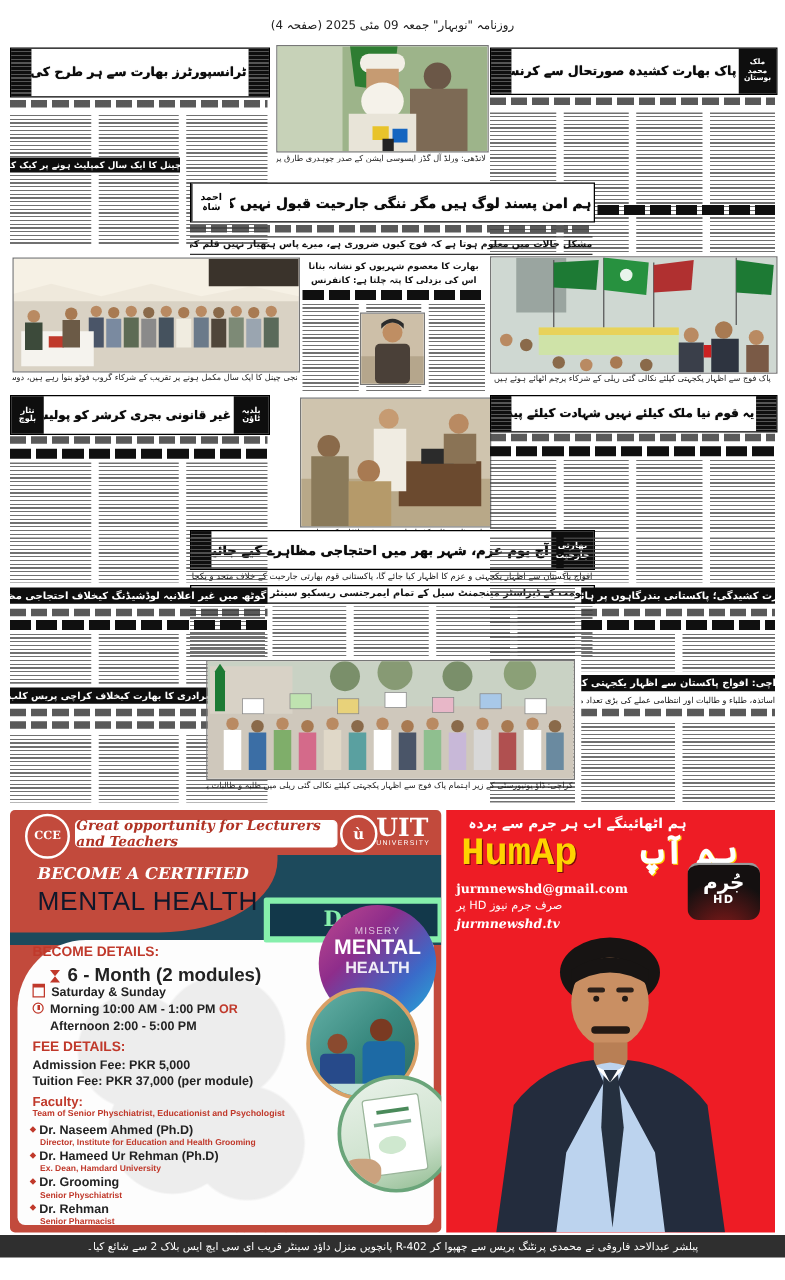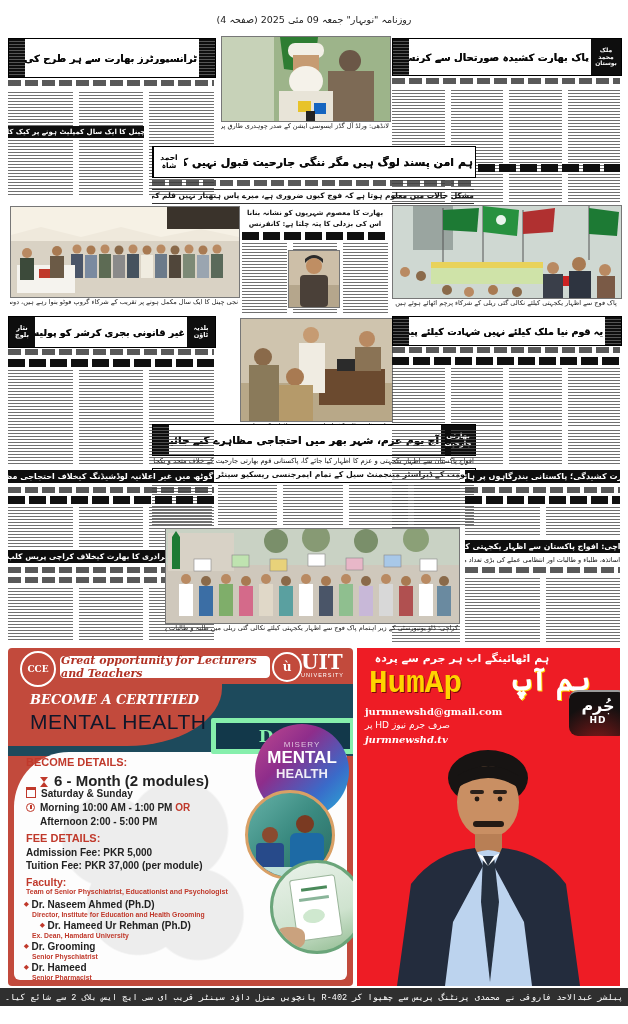--- a/index.html
+++ b/index.html
@@ -57,21 +57,21 @@
         border-right:4.5px solid transparent;border-top:5px solid #c0392b;}
   .ic-hg:after{content:"";position:absolute;bottom:0;left:0;border-left:4.5px solid transparent;
         border-right:4.5px solid transparent;border-bottom:5px solid #c0392b;}
   .bullet{color:#c0392b;font-size:8px;vertical-align:1px;}
   #adR{left:357px;top:648px;width:263px;height:338px;background:#ee1c25;overflow:hidden;}
   .humap{font-family:Liberation Mono, monospace;font-weight:bold;color:#ffd300;text-shadow:1px 1px 0 #7a0a0a;}
   .callig{font-family:"DejaVu Sans",sans-serif;font-weight:bold;color:#fff;text-shadow:1px 1px 0 #ffd300;direction:rtl;}
   .jurm{background:radial-gradient(circle at 50% 130%,#8d1a1a,#141010 70%);border-radius:9px;
         border-top:2px solid #9a9a9a;color:#fff;text-align:center;}
   .footer{left:0;top:988px;width:628px;height:18px;background:#2f2f2f;color:#fff;display:flex;align-items:center;
-        justify-content:center;font-size:8.5px;direction:rtl;font-family:Liberation Mono, monospace;}
+        justify-content:center;font-size:8.5px;direction:rtl;}
   .wordcircle{border-radius:50%;background:linear-gradient(135deg,#c14b8f 0%,#8e2d8b 35%,#3a6bc9 70%,#27b0d6 100%);
         color:#fff;text-align:center;overflow:hidden;}
 </style>
 </head>
 <body>
 
 <div id="page">
 
   <div class="abs masthead">روزنامہ "نوبہار"    جمعہ  09  مئی  2025   (صفحہ 4)</div>
 
@@ -412,40 +412,40 @@
 
     <div class="abs redh" style="left:18px;top:184px;font-size:11px;">FEE DETAILS:</div>
     <div class="abs item" style="left:18px;top:199px;font-size:10px;">Admission Fee: PKR 5,000</div>
     <div class="abs item" style="left:18px;top:212px;font-size:10px;">Tuition Fee: PKR 37,000 (per module)</div>
 
     <div class="abs redh" style="left:18px;top:228px;font-size:10.5px;">Faculty:</div>
     <div class="abs subred" style="left:18px;top:240px;font-size:7px;">Team of Senior Physchiatrist, Educationist and Psychologist</div>
 
     <div class="abs item" style="left:16px;top:251px;font-size:10px;"><span class="bullet">◆</span> <span>Dr. Naseem Ahmed (Ph.D)</span></div>
     <div class="abs subred" style="left:24px;top:263px;font-size:6.8px;">Director, Institute for Education and Health Grooming</div>
-    <div class="abs item" style="left:16px;top:272px;font-size:10px;margin-left:16px;"><span class="bullet">◆</span> <span>Dr. Hameed Ur Rehman (Ph.D)</span></div>
+    <div class="abs item" style="left:16px;top:272px;font-size:10px;"><span class="bullet">◆</span> <span>Dr. Hameed Ur Rehman (Ph.D)</span></div>
     <div class="abs subred" style="left:24px;top:284px;font-size:6.8px;">Ex. Dean, Hamdard University</div>
     <div class="abs item" style="left:16px;top:293px;font-size:10px;"><span class="bullet">◆</span> <span>Dr. Grooming</span></div>
     <div class="abs subred" style="left:24px;top:305px;font-size:6.8px;">Senior Physchiatrist</div>
-    <div class="abs item" style="left:16px;top:314px;font-size:10px;"><span class="bullet">◆</span> <span>Dr. Hameed</span></div>
+    <div class="abs item" style="left:16px;top:314px;font-size:10px;"><span class="bullet">◆</span> <span>Dr. Rehman</span></div>
     <div class="abs subred" style="left:24px;top:326px;font-size:6.8px;">Senior Pharmacist</div>
 
     <div class="abs subred" style="left:18px;top:337px;font-size:9px;white-space:nowrap;">Contact: 0333-0399113, 0336-3855408 | facebook.com/UITUCCE</div>
 
   </div>
 
   <div class="abs" id="adR">
     <div class="abs" style="left:0;top:4px;width:210px;text-align:center;color:#fff;font-weight:bold;font-size:11px;direction:rtl;">ہم اٹھائینگے اب ہر جرم سے پردہ</div>
     <div class="abs humap" style="left:12px;top:18px;font-size:31px;">HumAp</div>
     <div class="abs callig" style="left:156px;top:14px;font-size:30px;font-family:Liberation Serif, serif;">ہم آپ</div>
     <div class="abs" style="left:8px;top:58px;color:#fff;font-weight:bold;font-size:10px;font-family:'DejaVu Serif',serif;">jurmnewshd@gmail.com</div>
     <div class="abs" style="left:8px;top:72px;color:#fff;font-size:9px;direction:rtl;">صرف جرم نیوز HD پر</div>
     <div class="abs" style="left:8px;top:86px;color:#fff;font-weight:bold;font-style:italic;font-size:10px;font-family:'DejaVu Serif',serif;">jurmnewshd.tv</div>
 
-    <div class="abs jurm" style="left:212px;top:42px;width:58px;height:44px;">
+    <div class="abs jurm" style="left:193px;top:42px;width:58px;height:44px;">
       <div style="font-size:16px;font-weight:bold;margin-top:4px;direction:rtl;">جُرم</div>
       <div style="font-size:9px;font-weight:bold;letter-spacing:1px;">HD</div>
     </div>
 
     <svg class="abs" style="left:30px;top:96px;" width="203" height="242" viewBox="0 0 203 242">
       <ellipse cx="101" cy="34" rx="40" ry="28" fill="#171413"></ellipse>
       <ellipse cx="101" cy="58" rx="31" ry="36" fill="#c98f63"></ellipse>
       <path d="M70,44 Q101,24 132,44 L132,32 Q101,12 70,32 Z" fill="#171413"></path>
       <rect x="83" y="46" width="14" height="4" rx="2" fill="#2b201a"></rect>
       <rect x="106" y="46" width="14" height="4" rx="2" fill="#2b201a"></rect>

